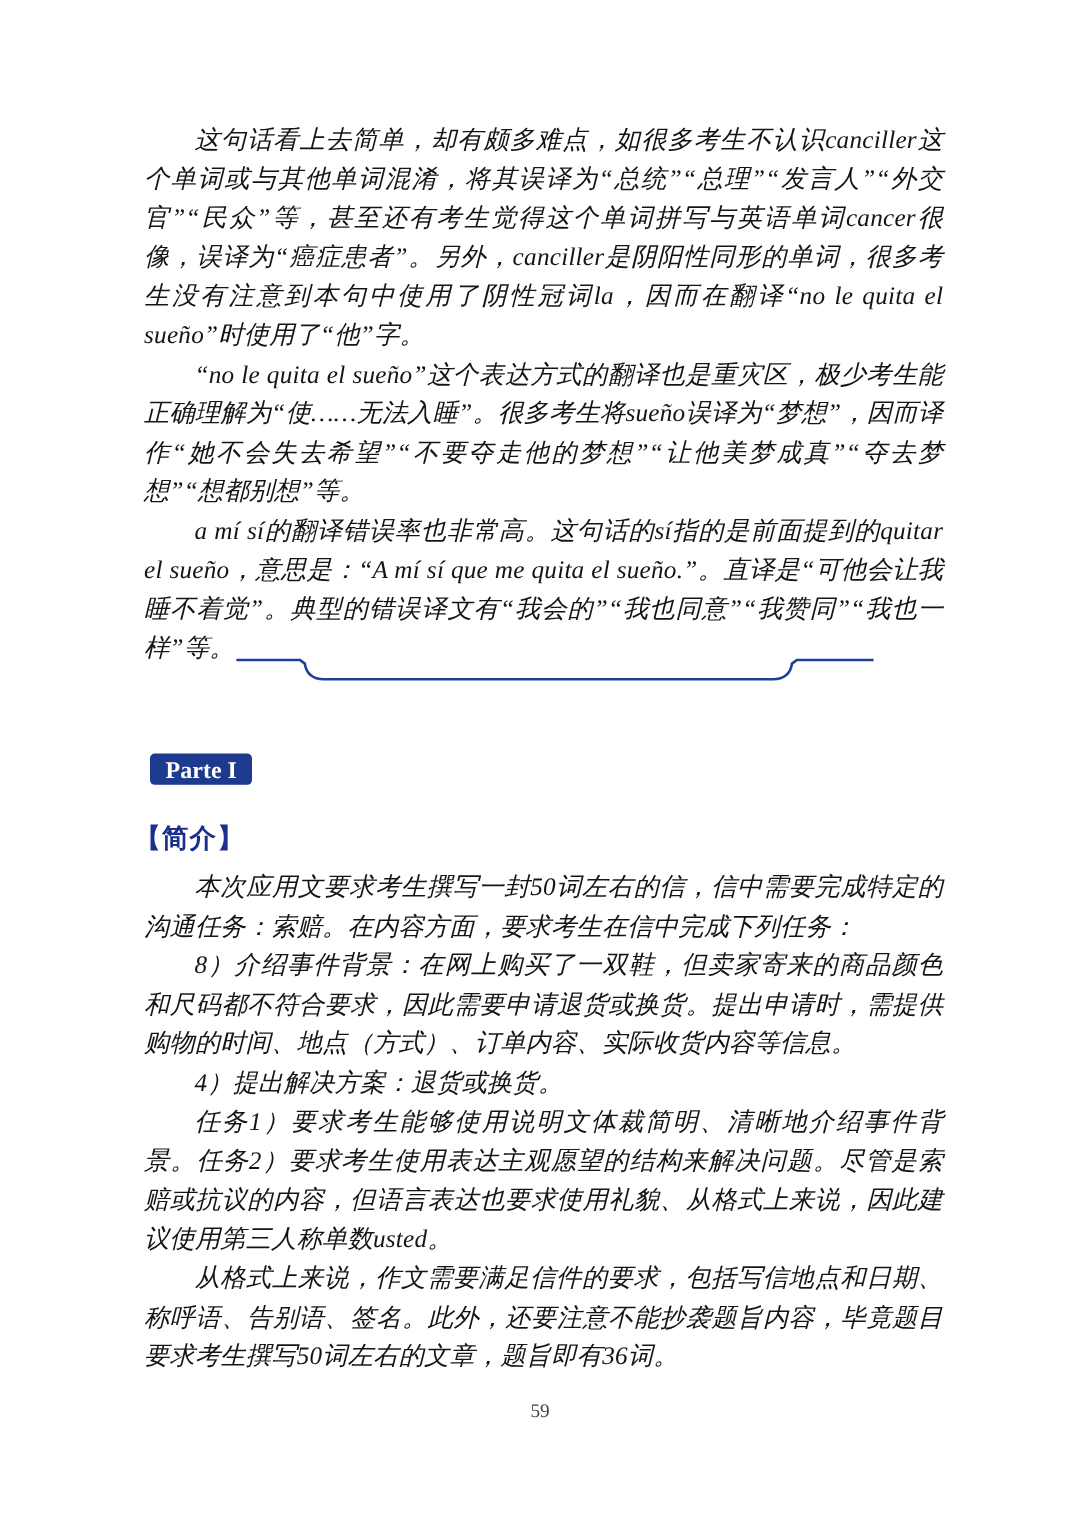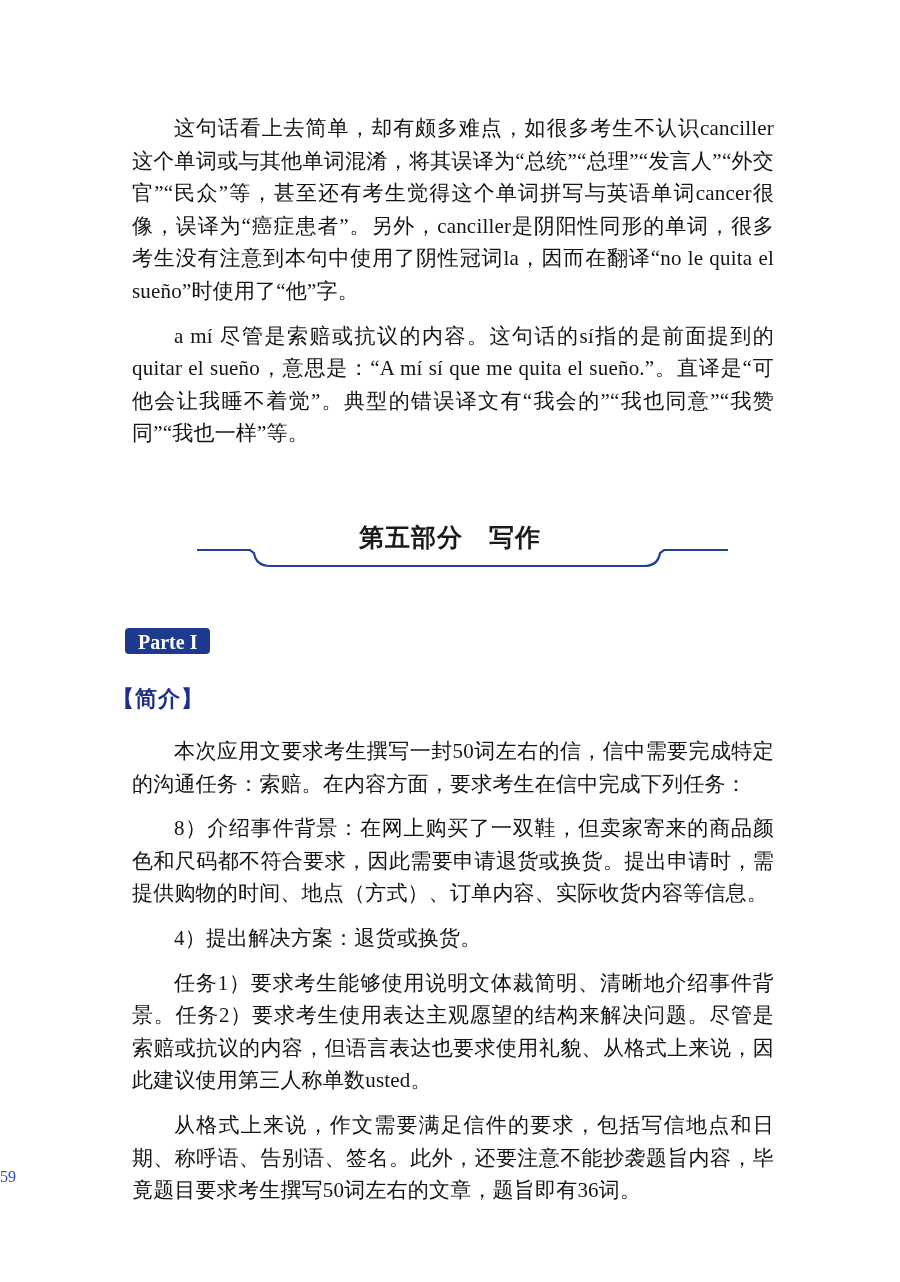--- a/index.html
+++ b/index.html
@@ -23,21 +23,22 @@
     position: absolute;
     left: 120px;
     width: 666px;
     font-size: 21px;
     line-height: 32.6px;
     text-align: justify;
     letter-spacing: 0.2px;
   }
   .body-text p {
     text-indent: 2em;
-    margin: 12px;
+    margin: 0;
+    font-style: italic;
   }
   .block-analysis { top: 100px; }
   .block-intro   { top: 723px; }
 
   .section-title {
     position: absolute;
     left: 0;
     top: 520px;
     width: 900px;
     text-align: center;
@@ -80,37 +81,37 @@
     font-size: 22px;
     line-height: 32px;
     color: var(--heading-blue);
     letter-spacing: 1px;
   }
   .page-number {
     position: absolute;
     left: 0;
     top: 1166px;
     width: 900px;
-    text-align: left;
+    text-align: center;
     font-size: 16px;
     line-height: 22px;
-    color: #1d4ed8;
+    color: #404040;
   }
 </style>
 </head>
 <body>
 
 <div class="page">
 
   <div class="body-text block-analysis">
     <p>这句话看上去简单，却有颇多难点，如很多考生不认识canciller这个单词或与其他单词混淆，将其误译为“总统”“总理”“发言人”“外交官”“民众”等，甚至还有考生觉得这个单词拼写与英语单词cancer很像，误译为“癌症患者”。另外，canciller是阴阳性同形的单词，很多考生没有注意到本句中使用了阴性冠词la，因而在翻译“no le quita el sueño”时使用了“他”字。</p>
-    <p>a mí 尽管是索赔或抗议的内容。这句话的sí指的是前面提到的quitar el sueño，意思是：“A mí sí que me quita el sueño.”。直译是“可他会让我睡不着觉”。典型的错误译文有“我会的”“我也同意”“我赞同”“我也一样”等。</p>
+    <p>“no le quita el sueño”这个表达方式的翻译也是重灾区，极少考生能正确理解为“使……无法入睡”。很多考生将sueño误译为“梦想”，因而译作“她不会失去希望”“不要夺走他的梦想”“让他美梦成真”“夺去梦想”“想都别想”等。</p>
+    <p>a mí sí的翻译错误率也非常高。这句话的sí指的是前面提到的quitar el sueño，意思是：“A mí sí que me quita el sueño.”。直译是“可他会让我睡不着觉”。典型的错误译文有“我会的”“我也同意”“我赞同”“我也一样”等。</p>
   </div>
 
-  <div class="section-title">第五部分　写作</div>
 
   <svg class="section-ornament" viewBox="0 0 545 26" xmlns="http://www.w3.org/2000/svg" aria-hidden="true">
     <path d="M 7 5 H 60 L 64 8 Q 66 21 80 21 H 454 Q 468 21 470 8 L 474 5 H 538" fill="none" stroke="currentColor" stroke-width="2.2" stroke-linecap="butt"></path>
   </svg>
 
   <div class="parte-badge">
     <span>Parte I</span>
   </div>
 
   <div class="intro-heading">【简介】</div>

